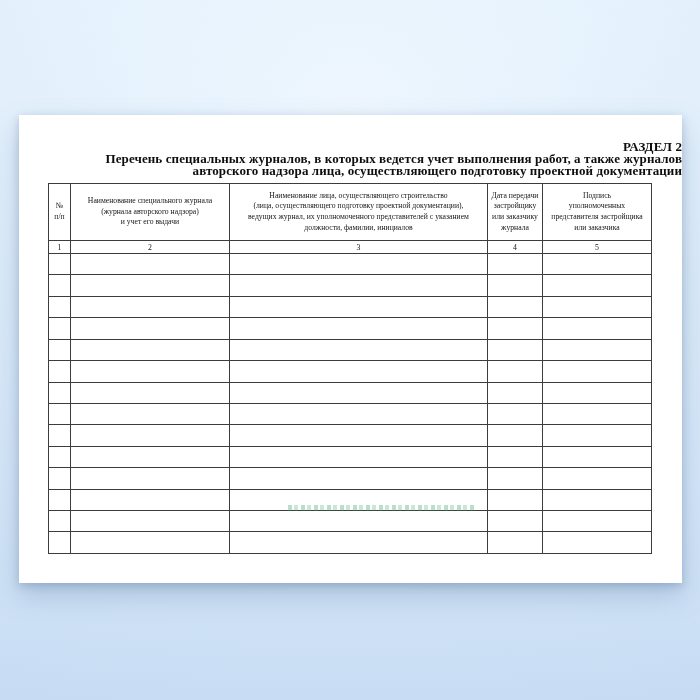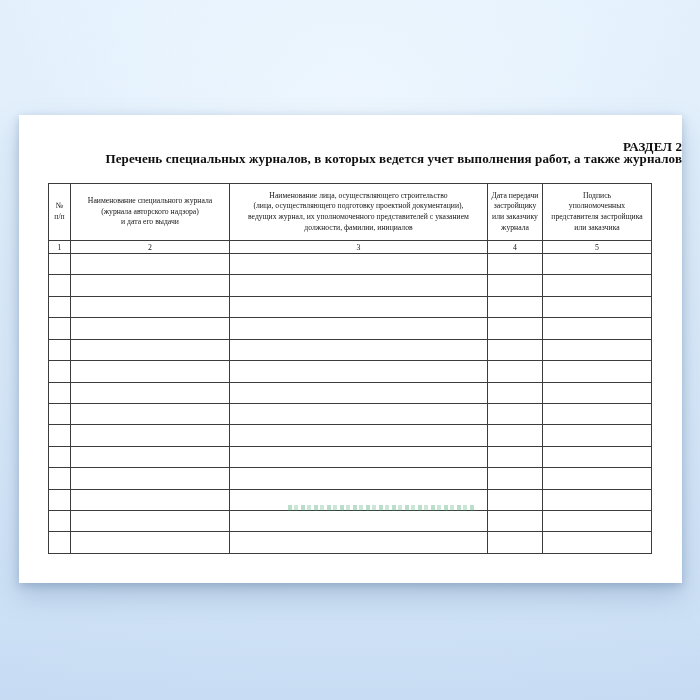--- a/index.html
+++ b/index.html
@@ -51,38 +51,39 @@
   }
 </style>
 </head>
 <body>
 
 <div class="paper">
 
   <div class="title-block">
     <div>РАЗДЕЛ 2</div>
     <div>Перечень специальных журналов, в которых ведется учет выполнения работ, а также журналов</div>
+    <div>авторского надзора лица, осуществляющего подготовку проектной документации</div>
   </div>
 
   <div class="table-wrap">
     <table class="journal">
       <colgroup>
         <col style="width:22px">
           <col style="width:159px">
           <col style="width:258px">
           <col style="width:55px">
           <col style="width:109px">
       </colgroup>
       <tbody>
         <tr class="header-row">
           <th>№
 п/п</th>
           <th>Наименование специального журнала
 (журнала авторского надзора)
-и дата его выдачи</th>
+и учет его выдачи</th>
           <th>Наименование лица,  осуществляющего строительство
 (лица, осуществляющего подготовку проектной документации),
 ведущих журнал, их уполномоченного представителей с указанием
 должности, фамилии, инициалов</th>
           <th>Дата передачи
 застройщику
 или заказчику
 журнала</th>
           <th>Подпись
 уполномоченных

